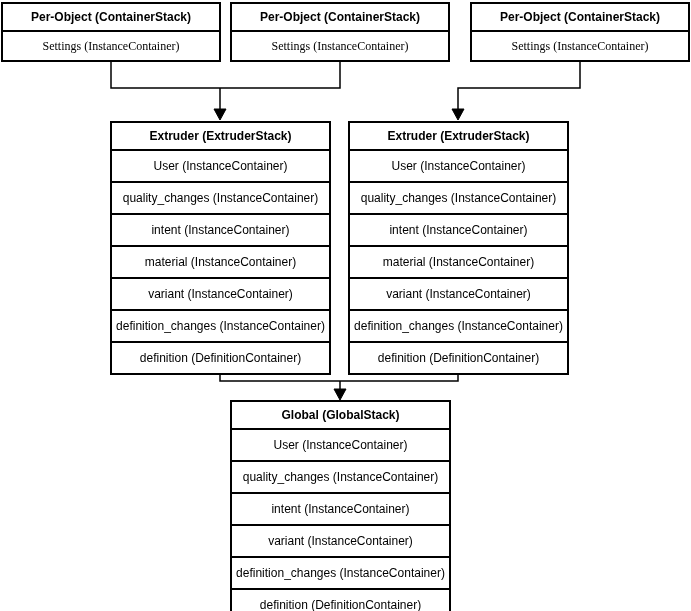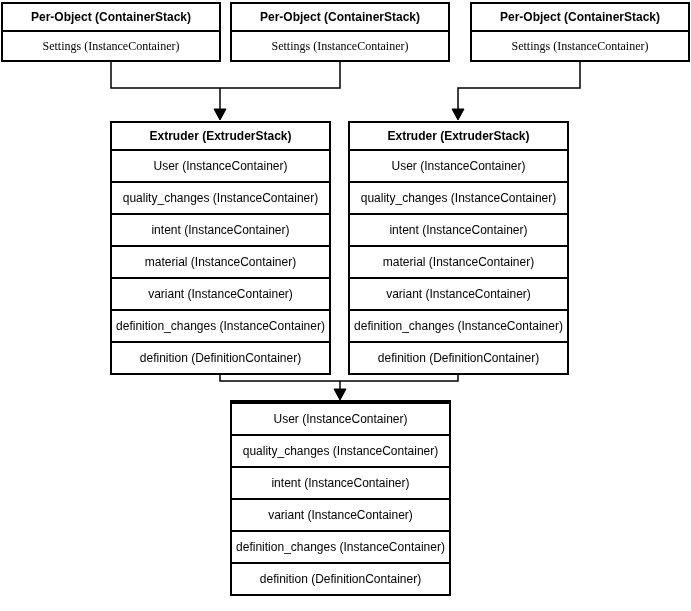--- a/index.html
+++ b/index.html
@@ -114,20 +114,21 @@
     <div class="row">User (InstanceContainer)</div>
     <div class="row">quality_changes (InstanceContainer)</div>
     <div class="row">intent (InstanceContainer)</div>
     <div class="row">material (InstanceContainer)</div>
     <div class="row">variant (InstanceContainer)</div>
     <div class="row">definition_changes (InstanceContainer)</div>
     <div class="row">definition (DefinitionContainer)</div>
   </div>
 
   <div class="stack" style="left:230px; top:400px; width:221px;">
+    <div class="hdr">Global (GlobalStack)</div>
     <div class="row">User (InstanceContainer)</div>
     <div class="row">quality_changes (InstanceContainer)</div>
     <div class="row">intent (InstanceContainer)</div>
     <div class="row">variant (InstanceContainer)</div>
     <div class="row">definition_changes (InstanceContainer)</div>
     <div class="row">definition (DefinitionContainer)</div>
   </div>
 
 </div>
 

